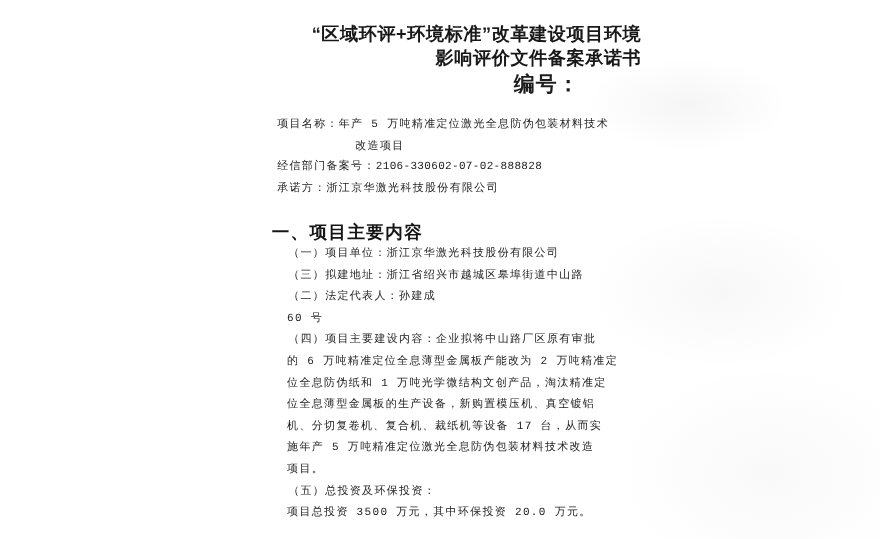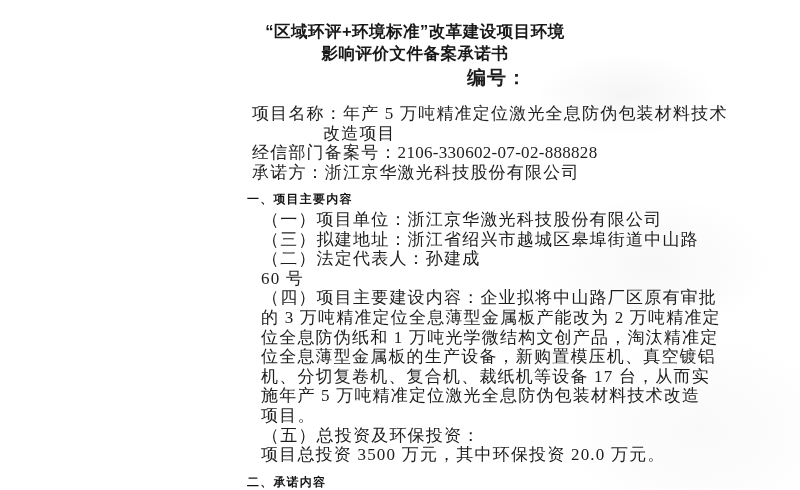--- a/index.html
+++ b/index.html
@@ -19,50 +19,51 @@
       radial-gradient(ellipse 200px 140px at 700px 430px, rgba(60,60,60,0.03), transparent 70%),
       #ffffff;
   }
   .content {
     position: absolute;
     left: 247px; top: 20px;
     width: 392px;
   }
   .doc-title {
     width: 336px;
-    text-align: center;
+    text-align: right;
     font-family: "Liberation Sans", "DejaVu Sans", sans-serif;
     font-weight: bold;
     font-size: 16.5px;
     line-height: 22px;
     letter-spacing: 0.5px;
     color: #181818;
   }
   .serial {
     margin-top: 6px;
     padding-left: 220px;
     font-family: "Liberation Sans", "DejaVu Sans", sans-serif;
     font-weight: bold;
     font-size: 19px;
     line-height: 16px;
     letter-spacing: 1px;
   }
   .meta { margin-top: 18px; padding-left: 5px; }
   .line {
-    font-size: 17px;
+    font-size: 10px;
     line-height: 19.6px;
     letter-spacing: 1.2px;
     white-space: nowrap;
+    font-family: Liberation Mono, monospace;
   }
   .wrap-indent { padding-left: 71px; }
   .sec-heading {
-    margin-top: 8px;
+    margin-top: 20px;
     font-family: "Liberation Sans", "DejaVu Sans", sans-serif;
     font-weight: bold;
-    font-size: 12px;
+    font-size: 16px;
     line-height: 19.6px;
     letter-spacing: 1.2px;
     color: #151515;
   }
   .item { padding-left: 15px; }
   .flush { padding-left: 14px; }
   .bold-line {
     padding-left: 3px;
     font-weight: bold;
     color: #151515;
@@ -98,21 +99,21 @@
     </div>
 
     <div class="sec-heading">一、项目主要内容</div>
 
     <div class="line item">（一）项目单位：浙江京华激光科技股份有限公司</div>
     <div class="line item">（三）拟建地址：浙江省绍兴市越城区皋埠街道中山路</div>
     <div class="line item">（二）法定代表人：孙建成</div>
     <div class="line flush">60 号</div>
 
     <div class="line item">（四）项目主要建设内容：企业拟将中山路厂区原有审批</div>
-    <div class="line flush">的 3 万吨精准定位全息薄型金属板产能改为 2 万吨精准定</div>
+    <div class="line flush">的 6 万吨精准定位全息薄型金属板产能改为 2 万吨精准定</div>
     <div class="line flush">位全息防伪纸和 1 万吨光学微结构文创产品，淘汰精准定</div>
     <div class="line flush">位全息薄型金属板的生产设备，新购置模压机、真空镀铝</div>
     <div class="line flush">机、分切复卷机、复合机、裁纸机等设备 17 台，从而实</div>
     <div class="line flush">施年产 5 万吨精准定位激光全息防伪包装材料技术改造</div>
     <div class="line flush">项目。</div>
 
     <div class="line item">（五）总投资及环保投资：</div>
     <div class="line flush">项目总投资 3500 万元，其中环保投资 20.0 万元。</div>
 
     <div class="sec-heading">二、承诺内容</div>

